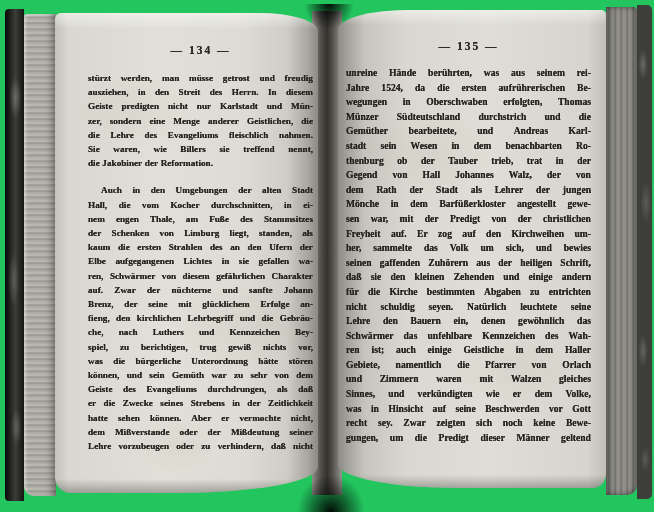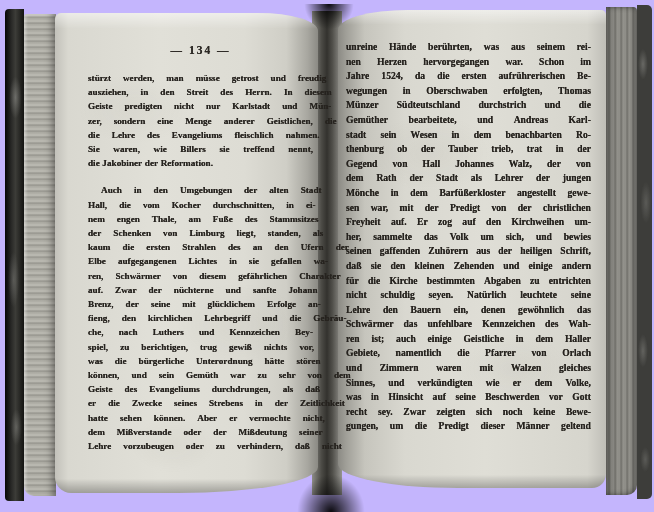--- a/index.html
+++ b/index.html
@@ -1,18 +1,18 @@
 <!DOCTYPE html>
 <html><head>
 <meta charset="utf-8">
 <style>
   html,body{margin:0;padding:0;background:#000;}
   .photo{
     position:relative;width:654px;height:512px;overflow:hidden;
-    background:#c4b5fd;
+    background:#22c55e;
     font-family:"Liberation Serif", serif;
   }
   
   .cover-left{
     position:absolute;left:5px;top:9px;width:19px;height:492px;
     background:linear-gradient(to right,#060606,#2a2a28 35%,#3c3c38 55%,#141412);
     background-blend-mode:normal;border-radius:4px 0 0 4px;
   }
   .cover-left::after{
     content:"";position:absolute;inset:0;
@@ -106,21 +106,21 @@
     text-shadow:0 0 .5px rgba(35,30,25,.85);
   }
   .text-right .header{margin-bottom:13px;}
   .para{margin:0;}
   .para + .para{margin-top:13px;}
   .line{
     display:flex;justify-content:space-between;
     font-weight:700;white-space:nowrap;
     text-shadow:0 0 .5px rgba(35,30,25,.85);
   }
-  .text-left .line{font-size:9.2px;line-height:14.2px;gap:12px;}
+  .text-left .line{font-size:9.2px;line-height:14.2px;}
   .text-right .line{font-size:9.6px;line-height:14.6px;}
   .para.indent .line:first-child{padding-left:13px;}
   .line.end{justify-content:flex-start;gap:2.6px;}
 </style>
 </head>
 <body>
 
 <div class="photo">
 
   <div class="cover-left"></div>
@@ -368,38 +368,31 @@
             <span>zu</span>
             <span>verhindern,</span>
             <span>daß</span>
             <span>nicht</span>
           </div>
         </div>
       </div>
   </div>
 
   <div class="page-text text-right">
+    <div class="header">— 135 —</div>
     <div>
         <div class="para">
           <div class="line">
             <span>unreine</span>
             <span>Hände</span>
             <span>berührten,</span>
             <span>was</span>
             <span>aus</span>
             <span>seinem</span>
             <span>rei-</span>
-          </div>
-          <div class="line">
-            <span>nen</span>
-            <span>Herzen</span>
-            <span>hervorgegangen</span>
-            <span>war.</span>
-            <span>Schon</span>
-            <span>im</span>
           </div>
           <div class="line">
             <span>Jahre</span>
             <span>1524,</span>
             <span>da</span>
             <span>die</span>
             <span>ersten</span>
             <span>aufrührerischen</span>
             <span>Be-</span>
           </div>

